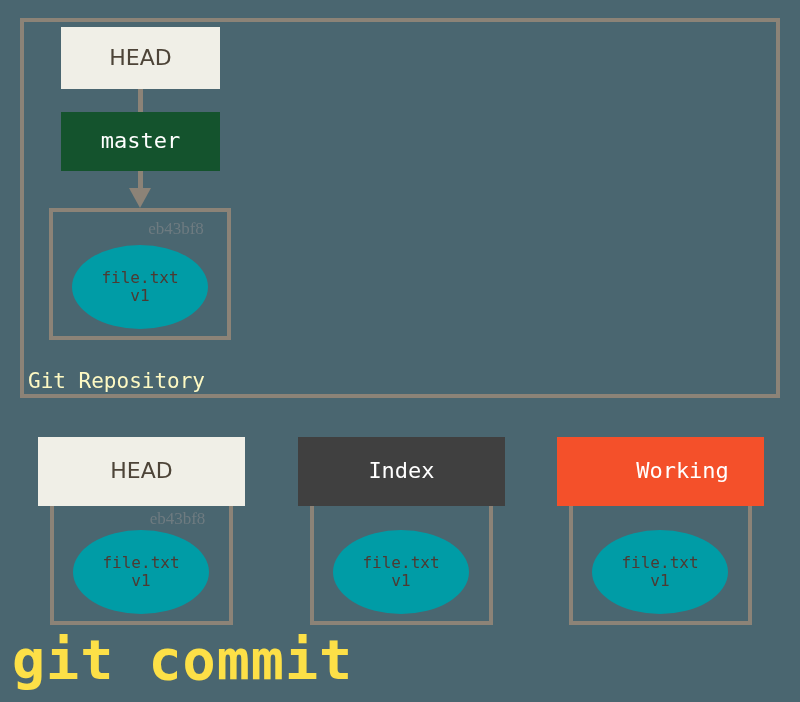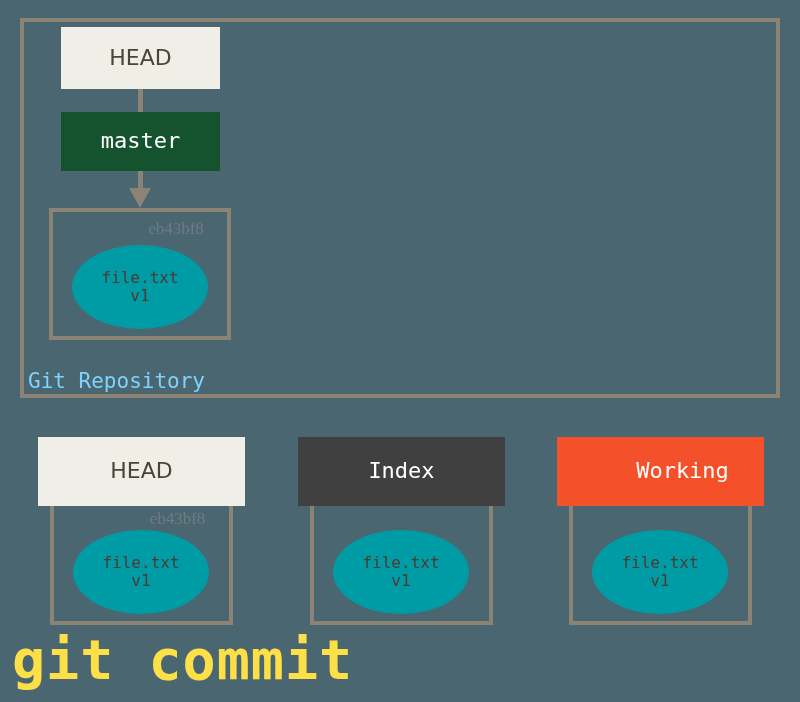--- a/index.html
+++ b/index.html
@@ -31,21 +31,21 @@
     height: 380px;
     border: 4px solid #8c8377;
     box-sizing: border-box;
   }
   .repo-label {
     position: absolute;
     left: 28px;
     top: 371px;
     font-family: "DejaVu Sans Mono", monospace;
     font-size: 21px;
-    color: #7dd3fc;
+    color: #fef9c3;
     letter-spacing: 0px;
     white-space: nowrap;
     line-height: 1;
   }
 
   
   .lbl-box {
     position: absolute;
     box-sizing: border-box;
     display: flex;

